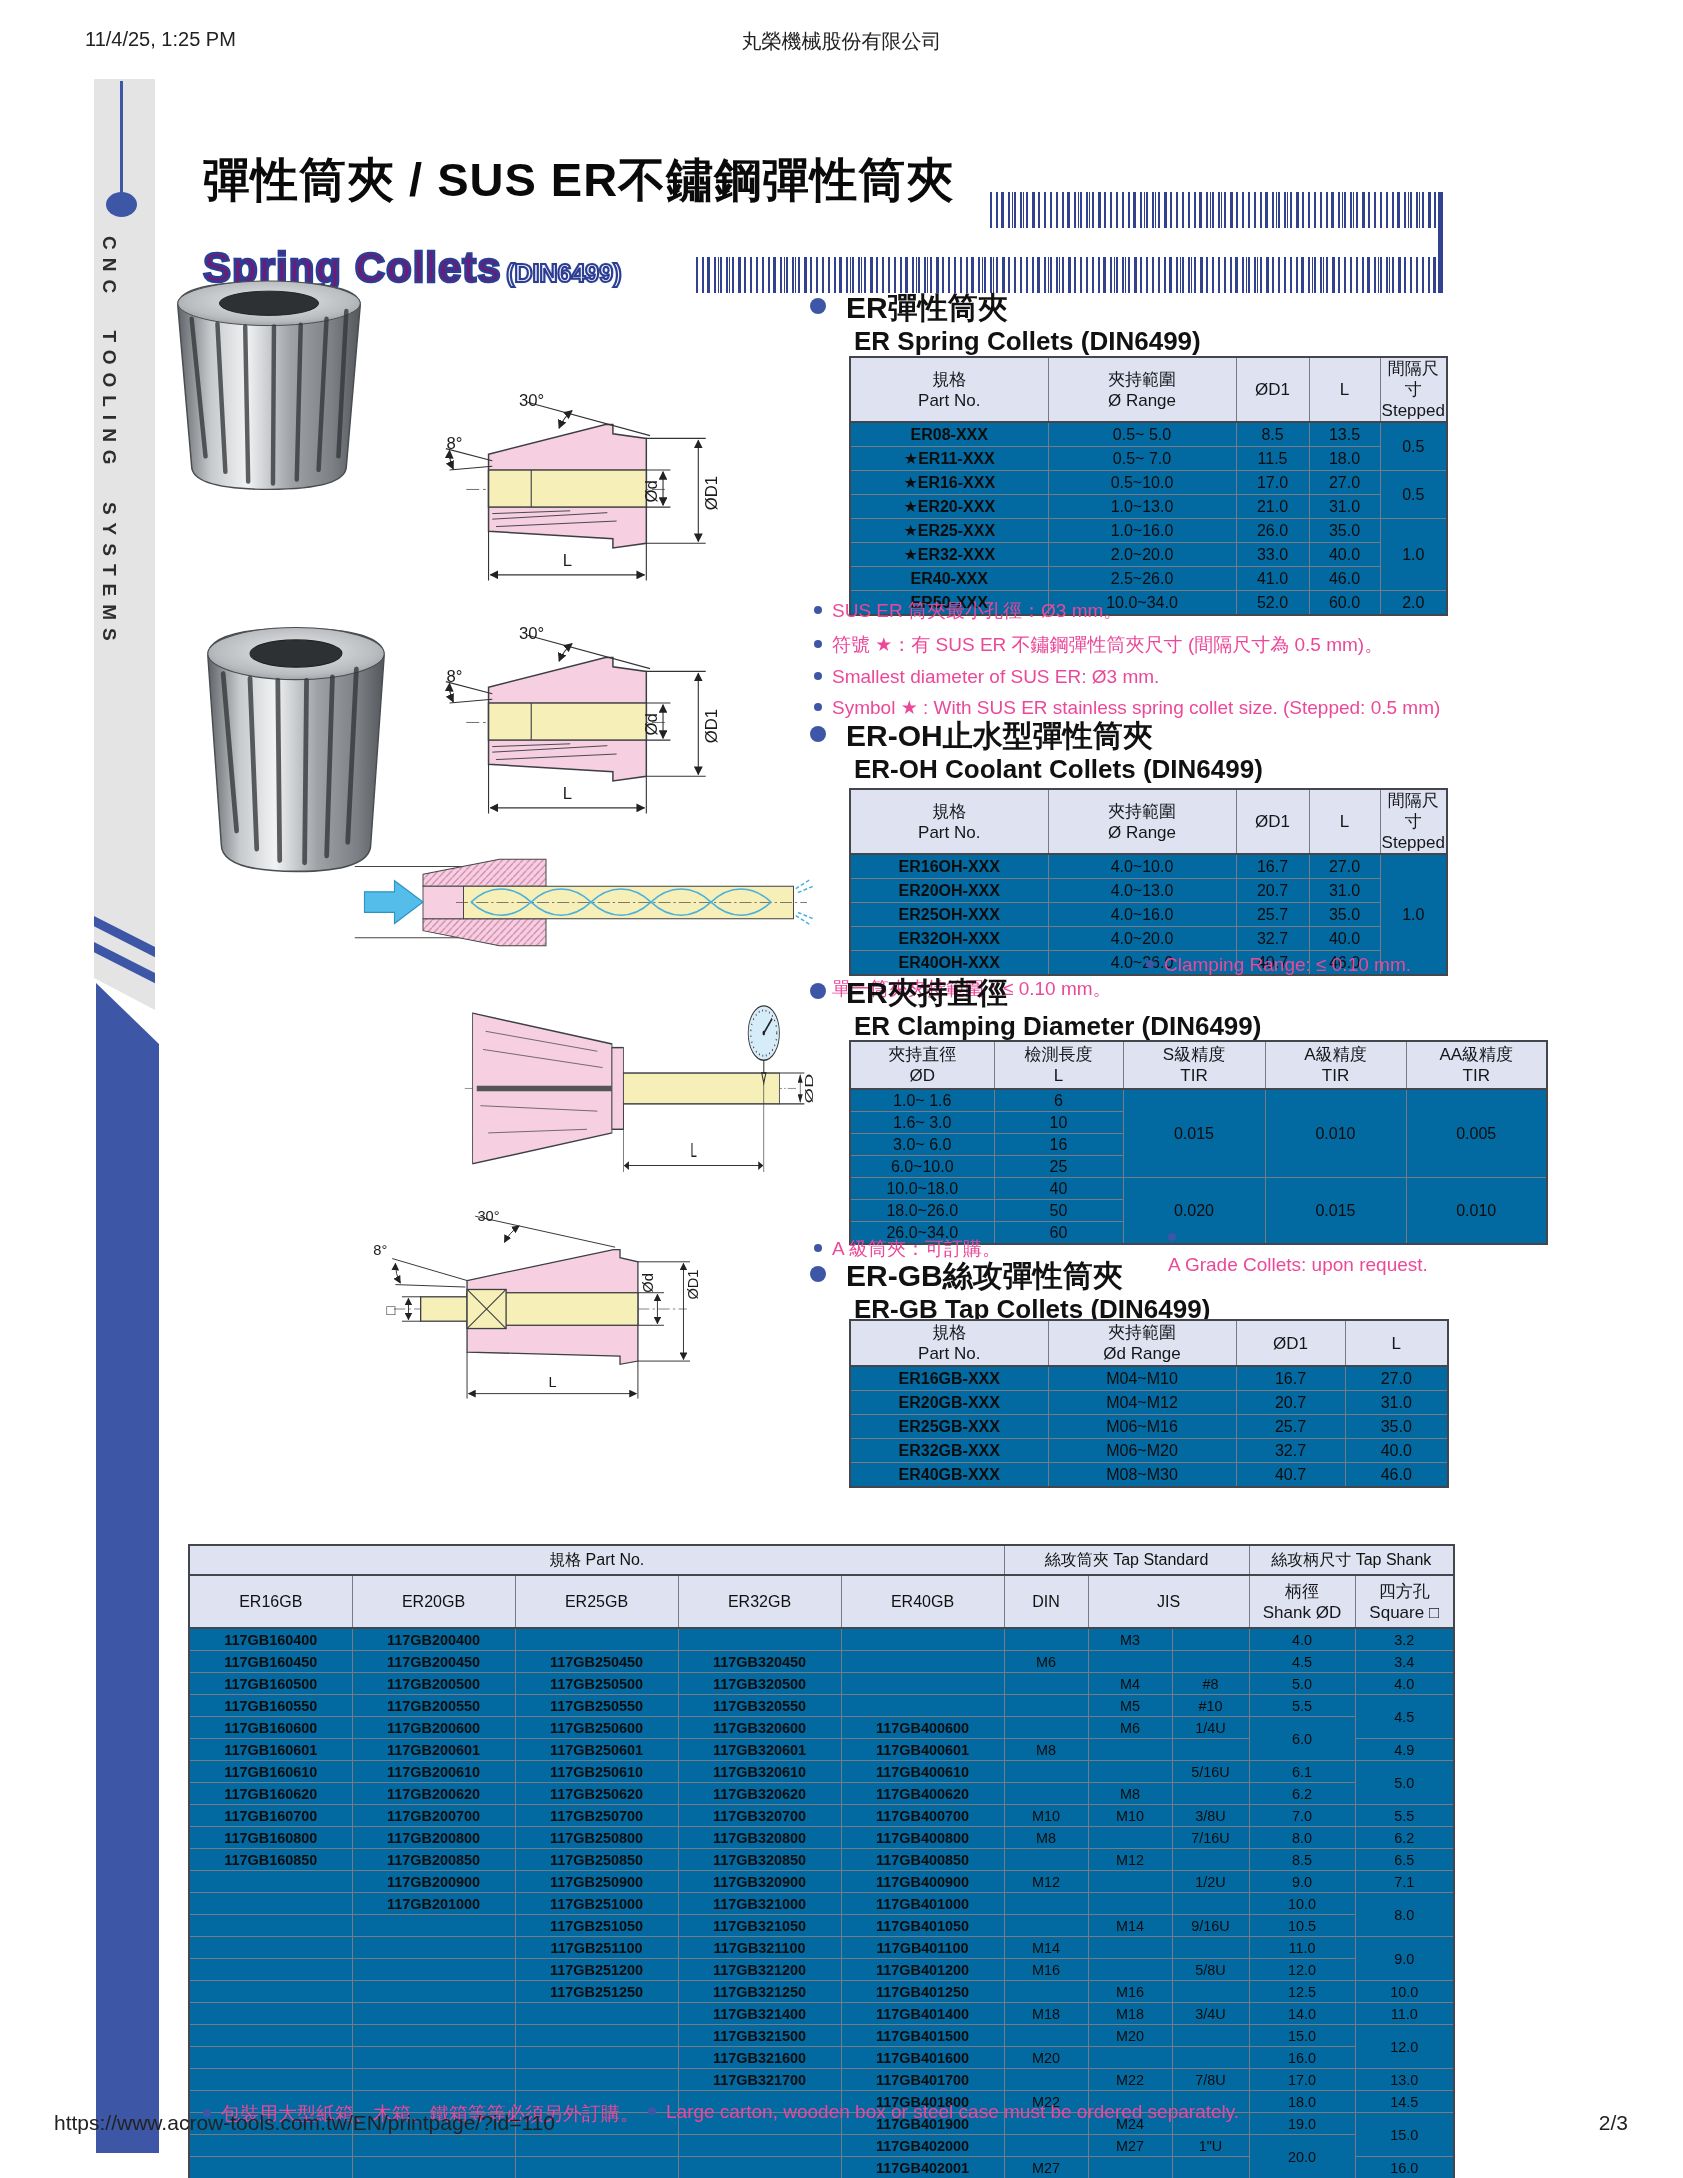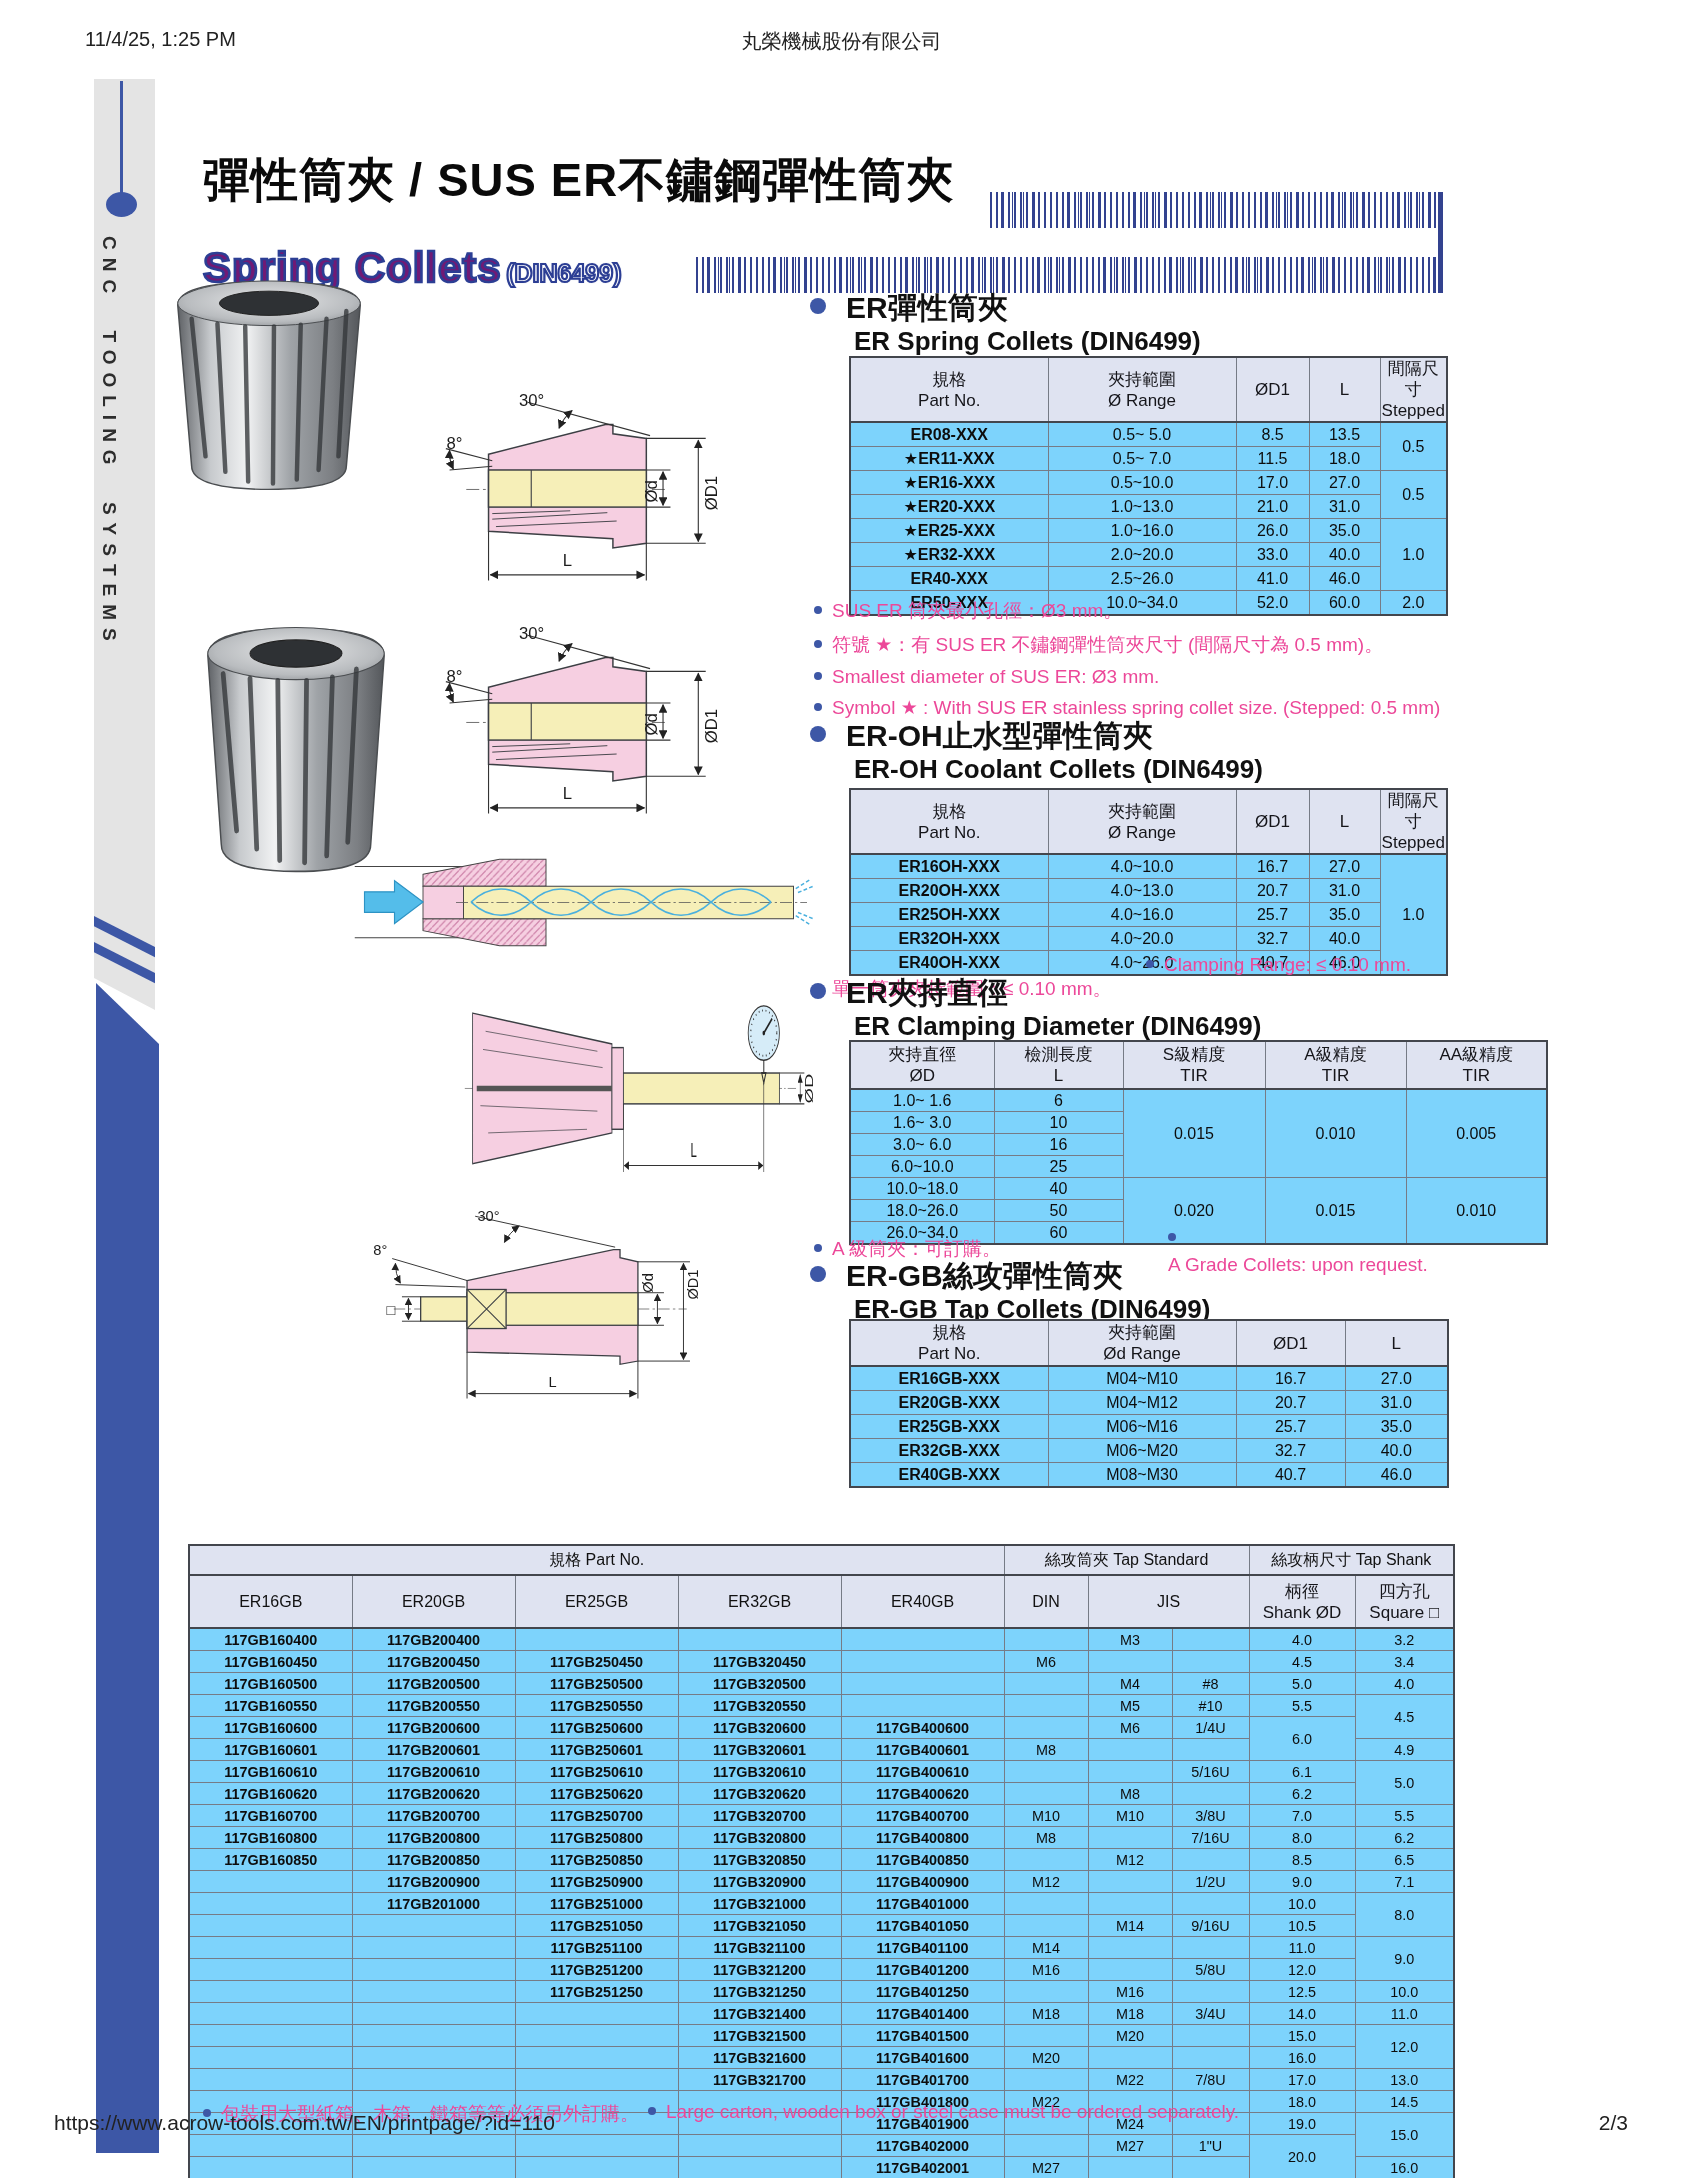--- a/index.html
+++ b/index.html
@@ -29,21 +29,21 @@
   .barcode{height:36px;background-image:
       repeating-linear-gradient(90deg,#33428f 0 2px,transparent 2px 6px),
       repeating-linear-gradient(90deg,#33428f 0 1px,transparent 1px 11px);}
   .barconn{width:5px;background:#33428f;}
   
   .sec{position:absolute;left:810px;}
   .bullet{position:absolute;left:0;top:7px;width:16px;height:16px;border-radius:50%;background:#3d57a6;}
   .sec-zh{margin-left:36px;font-size:30px;font-weight:700;line-height:34px;white-space:nowrap;}
   .sec-en{margin-left:44px;font-size:26px;font-weight:700;line-height:32px;white-space:nowrap;text-align:right;}
   
-  table.dtable{position:absolute;border-collapse:collapse;table-layout:fixed;background:#7dd3fc;border:2px solid #43464d;}
+  table.dtable{position:absolute;border-collapse:collapse;table-layout:fixed;background:#0369a1;border:2px solid #43464d;}
   .dtable th,.dtable td{border:1px solid #767b86;text-align:center;vertical-align:middle;padding:0;}
   .dtable thead th{background:#dfe3f1;font-weight:normal;border-bottom:2px solid #43464d;}
   .hz,.he{font-size:17px;line-height:21px;color:#15151a;}
   .t-s thead tr{height:53px;}
   .t-s td{font-size:16px;height:23px;color:#0d0d0d;}
   .t3 thead tr{height:48px;}
   .t3 td{height:21px;}
   .t4 thead tr{height:46px;}
   .pn td.c0{font-weight:700;}
   .big thead tr.g{height:30px;}

